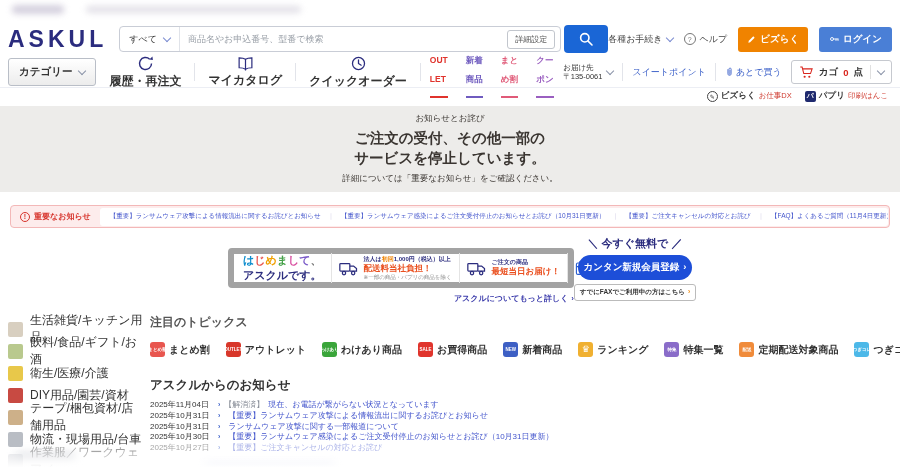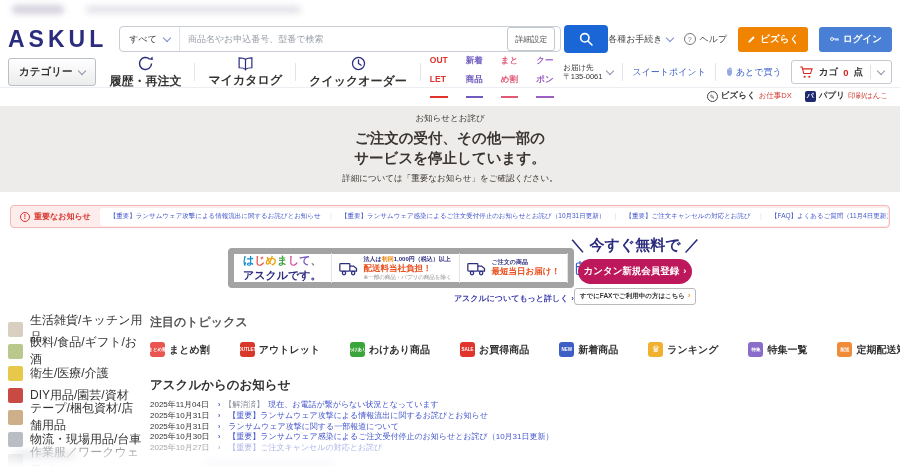--- a/index.html
+++ b/index.html
@@ -10,21 +10,21 @@
   .chrome{position:absolute;top:0;left:0;right:0;height:20px;background:#fff;}
   .blob{position:absolute;border-radius:4px;filter:blur(3px);}
   .blob1{left:12px;top:5px;width:52px;height:9px;background:#b9b2c9;opacity:.6;}
   .blob2{left:86px;top:6px;width:215px;height:7px;background:#cfccd8;opacity:.6;}
   .blob3{left:15px;top:452px;width:60px;height:10px;background:#cfd2d8;opacity:.55;filter:blur(4px);}
   .blob4{left:205px;top:464px;width:130px;height:8px;background:#aab4e0;opacity:.45;filter:blur(4px);}
 
   
   .header{position:absolute;top:22px;left:0;right:0;height:34px;display:flex;align-items:center;padding:0 8px;box-sizing:border-box;}
   .logo{font-weight:800;font-size:23px;color:#2b2c7e;letter-spacing:4px;margin-right:12px;flex:none;}
-  .searchbox{display:flex;height:26px;border:1px solid #c9cdd6;border-radius:4px;background:#fff;width:600px;box-sizing:border-box;}
+  .searchbox{display:flex;align-items:center;height:26px;border:1px solid #c9cdd6;border-radius:4px;background:#fff;width:600px;box-sizing:border-box;}
   .scope{display:flex;align-items:center;gap:7px;padding:0 9px;font-size:9px;color:#333;height:100%;border-right:1px solid #e0e3e9;flex:none;}
   .chev{display:inline-block;width:5px;height:5px;border-right:1.4px solid #8a93a8;border-bottom:1.4px solid #8a93a8;transform:rotate(45deg);margin-top:-3px;}
   .chev.blue{border-color:#7a8bd0;}
   .sinput{border:none;outline:none;font-size:9px;flex:1;padding:0 8px;color:#555;background:transparent;}
   .sinput::placeholder{color:#9aa0a8;}
   .advanced{font-size:8px;color:#555;border:1px solid #c2c6cd;border-radius:3px;padding:3px 7px;background:#fff;margin-right:5px;white-space:nowrap;cursor:pointer;flex:none;}
   .searchbtn{width:44px;height:28px;background:#1a66d6;border-radius:4px;display:flex;align-items:center;justify-content:center;margin-left:3px;cursor:pointer;flex:none;}
   .hright{margin-left:auto;display:flex;align-items:center;gap:11px;}
   .hlink{font-size:9px;color:#444;display:flex;align-items:center;gap:4px;cursor:pointer;white-space:nowrap;}
   .qmark{display:inline-flex;width:10px;height:10px;border:1px solid #777;border-radius:50%;font-size:7px;align-items:center;justify-content:center;color:#777;}
@@ -80,35 +80,35 @@
   .fl1{font-size:6px;color:#2b2c7e;font-weight:bold;white-space:nowrap;}
   .fl1 .em{color:#f08300;}
   .fl2{font-size:8.5px;color:#ea4f1e;font-weight:bold;white-space:nowrap;}
   .fl3{font-size:5.5px;color:#8a8a8a;white-space:nowrap;}
   .fl3:empty{display:none;}
   .morelink{position:absolute;top:293px;left:228px;width:346px;text-align:right;font-size:8px;color:#3b3bab;font-weight:bold;cursor:pointer;}
   .morelink::after{content:"›";margin-left:3px;}
 
   
   .signup{position:absolute;top:236px;left:578px;width:114px;display:flex;flex-direction:column;align-items:center;gap:4px;}
-  .tagline{font-size:15px;font-weight:bold;color:#2b2c7e;white-space:nowrap;text-align:right;}
-  .cta{background:#be185d;color:#fff;font-size:9.5px;font-weight:bold;border-radius:14px;padding:6px 0;width:100%;text-align:center;cursor:pointer;box-sizing:border-box;}
+  .tagline{font-size:11px;font-weight:bold;color:#2b2c7e;white-space:nowrap;text-align:right;}
+  .cta{background:#1d4ed8;color:#fff;font-size:9.5px;font-weight:bold;border-radius:14px;padding:6px 0;width:100%;text-align:center;cursor:pointer;box-sizing:border-box;}
   .cta::after{content:"›";margin-left:4px;}
   .faxbtn{border:1px solid #bbb;border-radius:3px;font-size:6.5px;color:#333;font-weight:bold;padding:3px 5px;background:#fff;white-space:nowrap;cursor:pointer;}
   .faxbtn::after{content:"›";margin-left:3px;color:#f08300;}
 
   
   .sidebar{position:absolute;top:318px;left:8px;width:136px;}
   .scat{display:flex;align-items:center;gap:7px;height:22px;font-size:12px;color:#333;cursor:pointer;}
   .thumb{width:15px;height:15px;border-radius:2px;flex:none;}
   .fade{opacity:.45;}
 
   
   .topics-heading{position:absolute;top:314px;left:150px;font-size:12px;font-weight:bold;color:#555;}
-  .topicsrow{position:absolute;top:342px;left:150px;right:8px;display:flex;align-items:center;gap:30px;}
+  .topicsrow{position:absolute;top:342px;left:150px;right:8px;display:flex;align-items:center;gap:16px;}
   .topic{display:flex;align-items:center;gap:4px;font-size:10px;font-weight:bold;color:#333;cursor:pointer;white-space:nowrap;}
   .ticon{width:15px;height:15px;border-radius:3px;color:#fff;font-size:4.5px;font-weight:bold;display:flex;align-items:center;justify-content:center;text-align:center;line-height:1.15;flex:none;overflow:hidden;word-break:break-all;padding:1px;box-sizing:border-box;}
   .ticon.crown{font-size:9px;padding:0;}
 
   
   .news-heading{position:absolute;top:377px;left:150px;font-size:12.5px;font-weight:bold;color:#333;}
   .newslist{position:absolute;top:400px;left:150px;right:8px;}
   .nrow{display:flex;align-items:center;gap:4px;font-size:8px;height:10.8px;line-height:10.8px;white-space:nowrap;}
   .ndate{color:#333;width:64px;flex:none;}
   .ncar{color:#3a5fc8;font-size:7px;font-weight:bold;}

